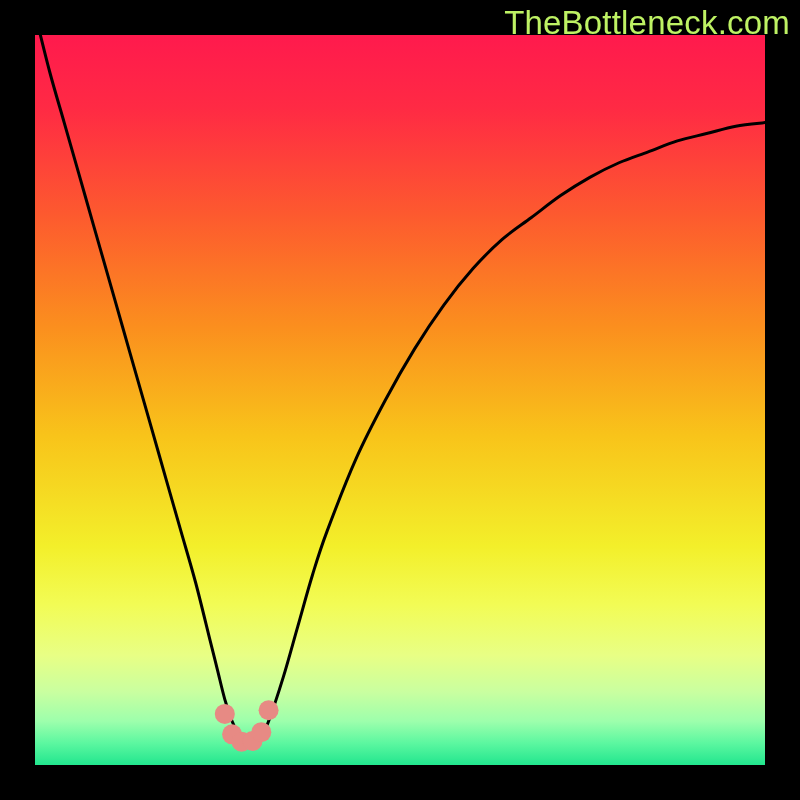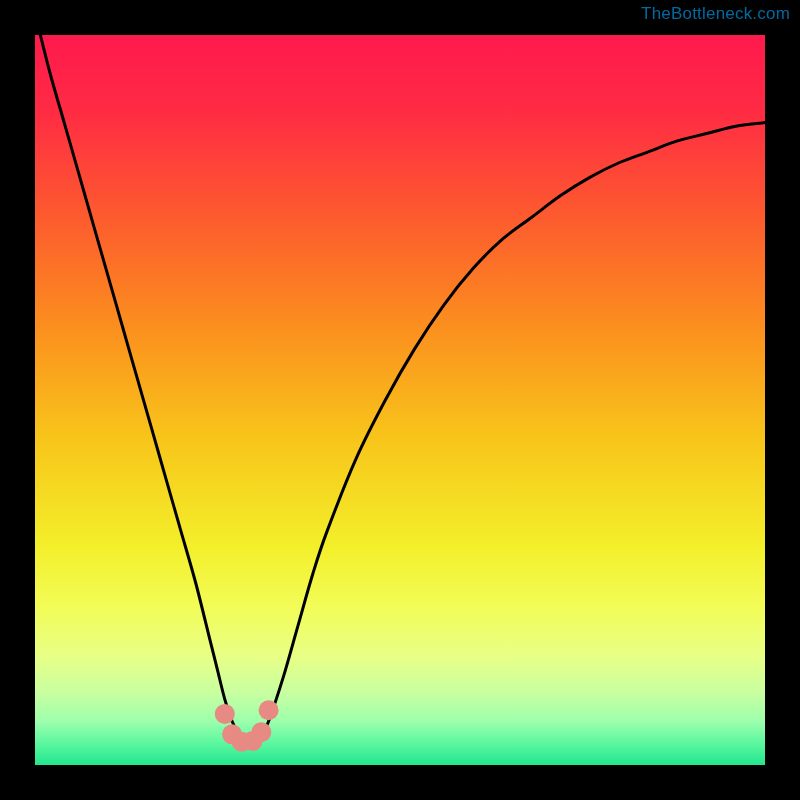--- a/index.html
+++ b/index.html
@@ -15,22 +15,22 @@
     top: 0;
     left: 0;
     width: 800px;
     height: 800px;
     background: #000;
   }
   .attribution {
     position: absolute;
     top: 4px;
     right: 10px;
-    color: #0369a1;
-    font-size: 17px;
+    color: #bef264;
+    font-size: 33px;
     font-weight: 400;
     letter-spacing: 0.2px;
   }
   .plot {
     position: absolute;
     top: 35px;
     left: 35px;
     width: 730px;
     height: 730px;
     overflow: hidden;

